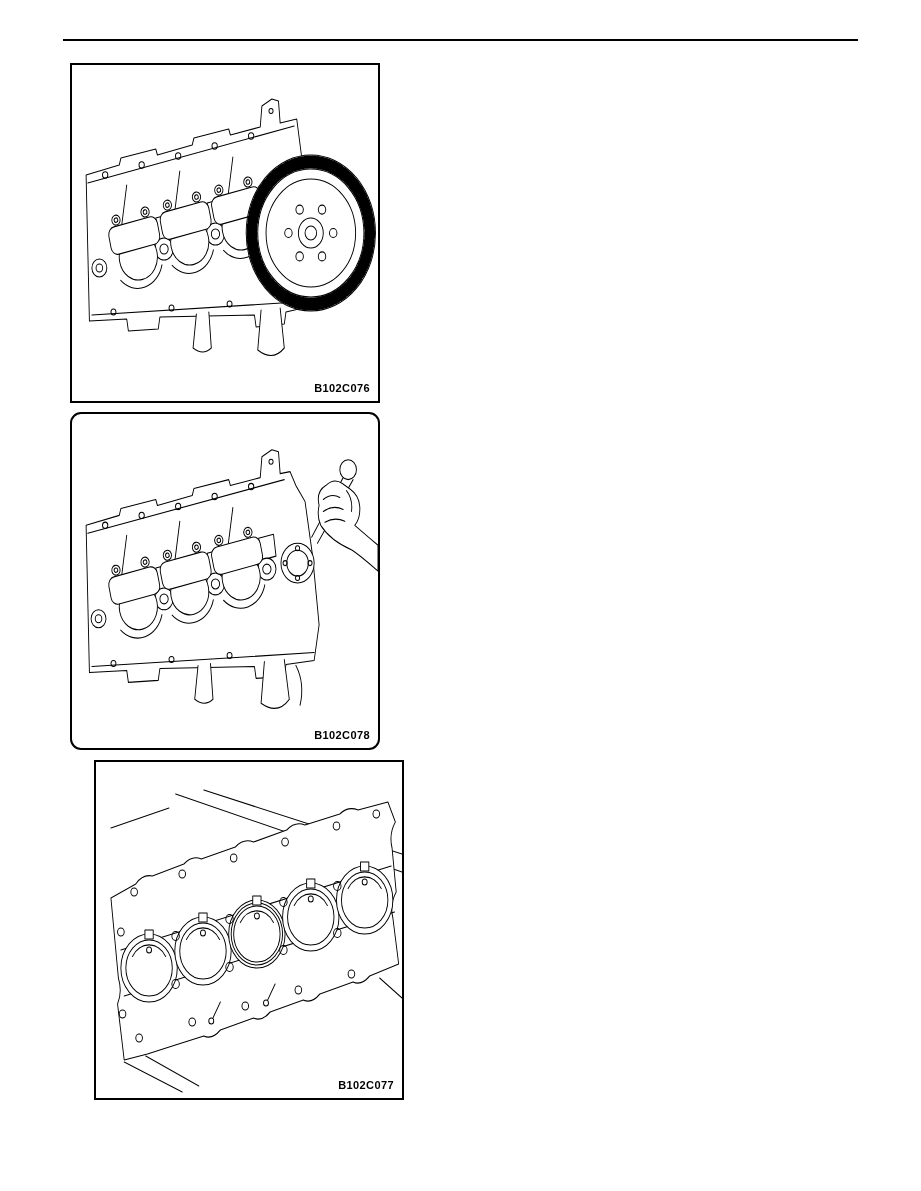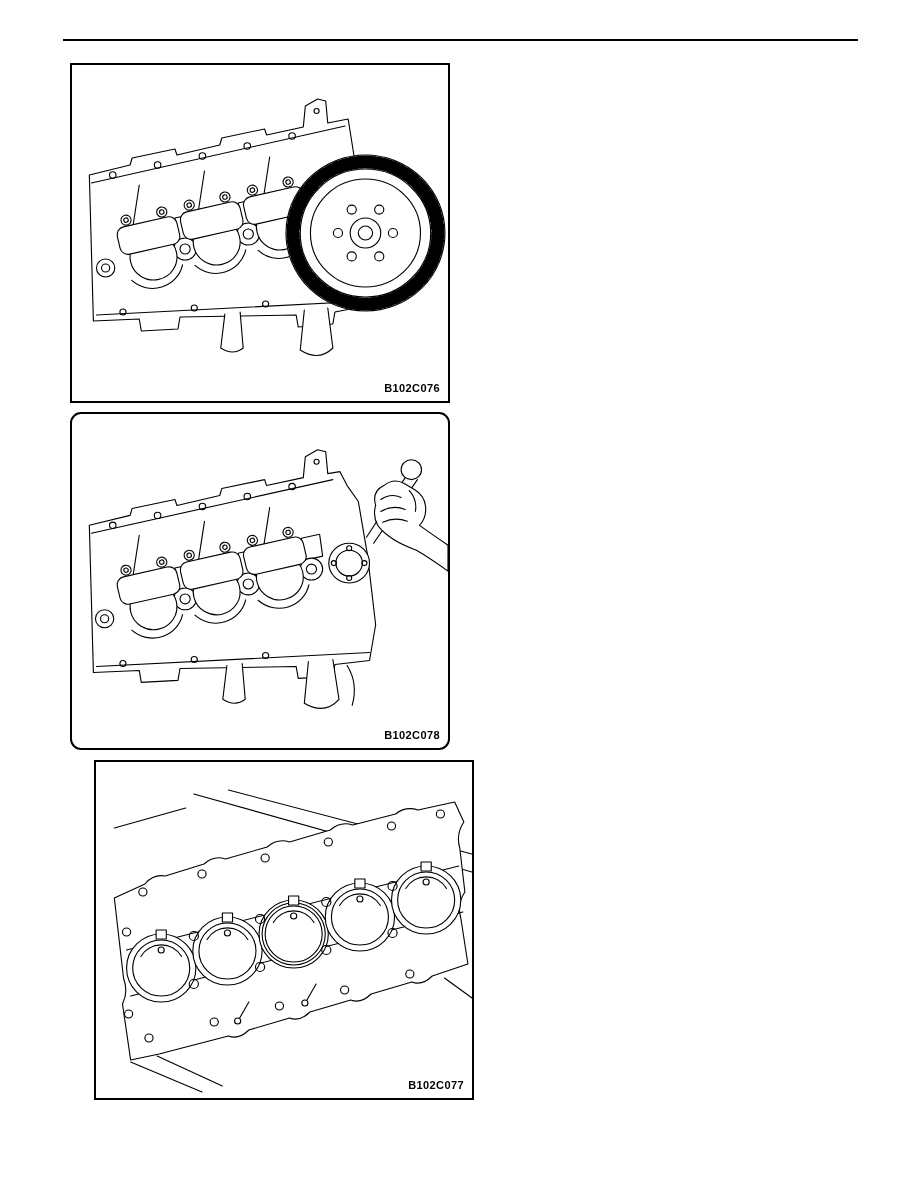--- a/index.html
+++ b/index.html
@@ -17,21 +17,21 @@
     left: 63px;
     top: 39px;
     width: 795px;
     height: 2px;
     background: #000;
     border: none;
   }
   .figure-box {
     position: absolute;
     left: 70px;
-    width: 380px;
+    width: 310px;
     border: 2px solid #000;
     background: #fff;
   }
   #fig1 { top: 63px;  height: 340px; }
   #fig2 { top: 412px; height: 338px; border-radius: 11px; }
   #fig3 { top: 760px; height: 340px; margin-left: 24px; }
   .figure-box svg {
     position: absolute;
     left: 0; top: 0;
     width: 100%; height: 100%;

